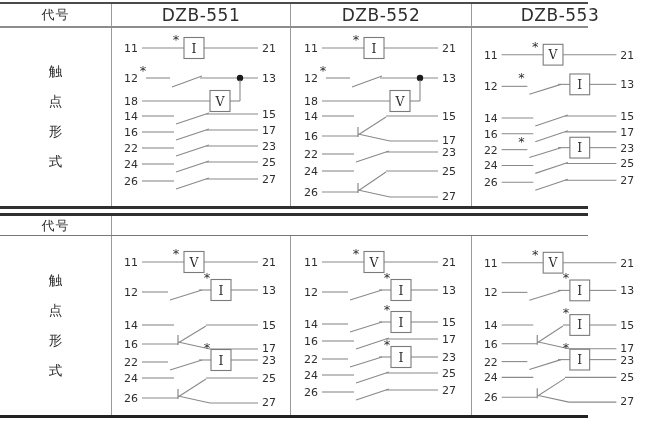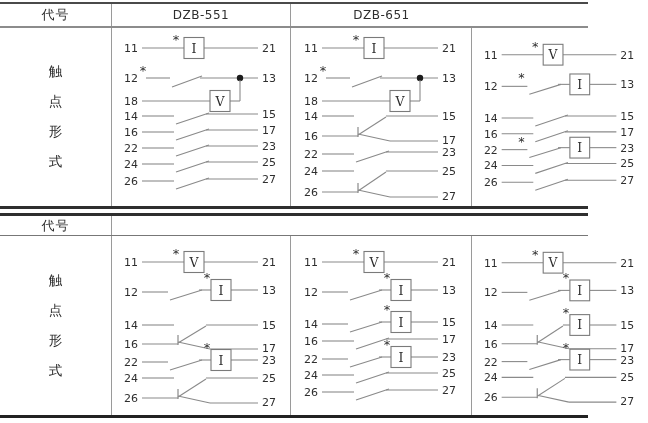--- a/index.html
+++ b/index.html
@@ -15,39 +15,40 @@
   .hdr { align-items:center; }
   .tbl-1 .hdr { height:24px; border-bottom:2px solid #8c8c8c; }
   .tbl-2 .hdr { height:20px; border-bottom:1px solid #777; }
   .tbl-1 .bdy { height:178px; }
   .tbl-2 .bdy { height:179px; }
 
   .cell { border-right:1px solid #9a9a9a; height:100%; position:relative; }
   .cell.last { border-right:none; }
 
   .hcell { display:flex; align-items:center; justify-content:center;
-           font-size:12px; color:#2e2e2e; letter-spacing:0.5px; }
+           font-size:17px; color:#2e2e2e; letter-spacing:0.5px; }
   .code-h { font-size:13px; letter-spacing:1px; }
 
   .vtext { display:flex; flex-direction:column; align-items:center; justify-content:center;
            gap:12px; font-size:13.5px; color:#2b2b2b; }
 
   .dcell { display:flex; align-items:flex-start; justify-content:center; }
   .dcell svg { display:block; }
 </style>
 </head>
 <body>
 
 <div class="sheet">
 
   <section class="tbl tbl-1">
     <div class="row hdr">
       <div class="cell hcell code-h">代号</div>
       <div class="cell hcell">DZB-551</div>
-      <div class="cell hcell last">DZB-651</div>
+      <div class="cell hcell">DZB-552</div>
+      <div class="cell hcell last">DZB-553</div>
     </div>
     <div class="row bdy">
       <div class="cell vtext">
         <span>触</span>
         <span>点</span>
         <span>形</span>
         <span>式</span>
       </div>
       <div class="cell dcell">
         <svg width="178" height="178" viewBox="0 0 178 178">

